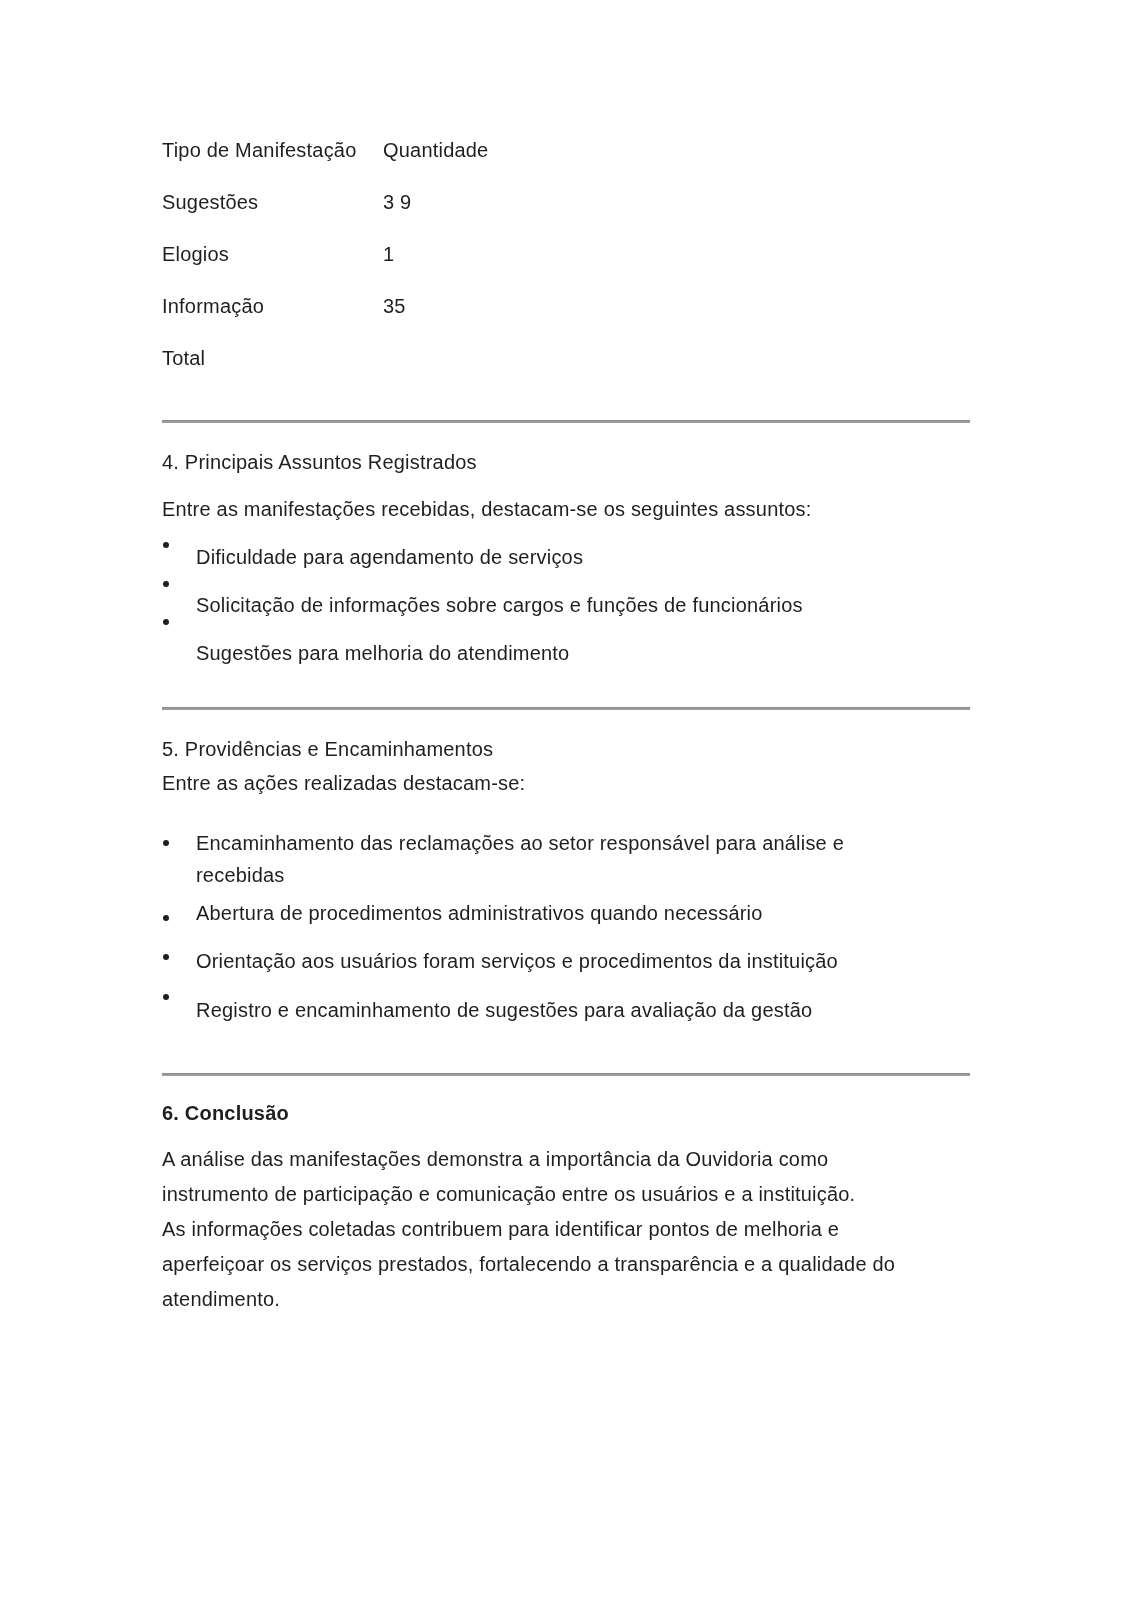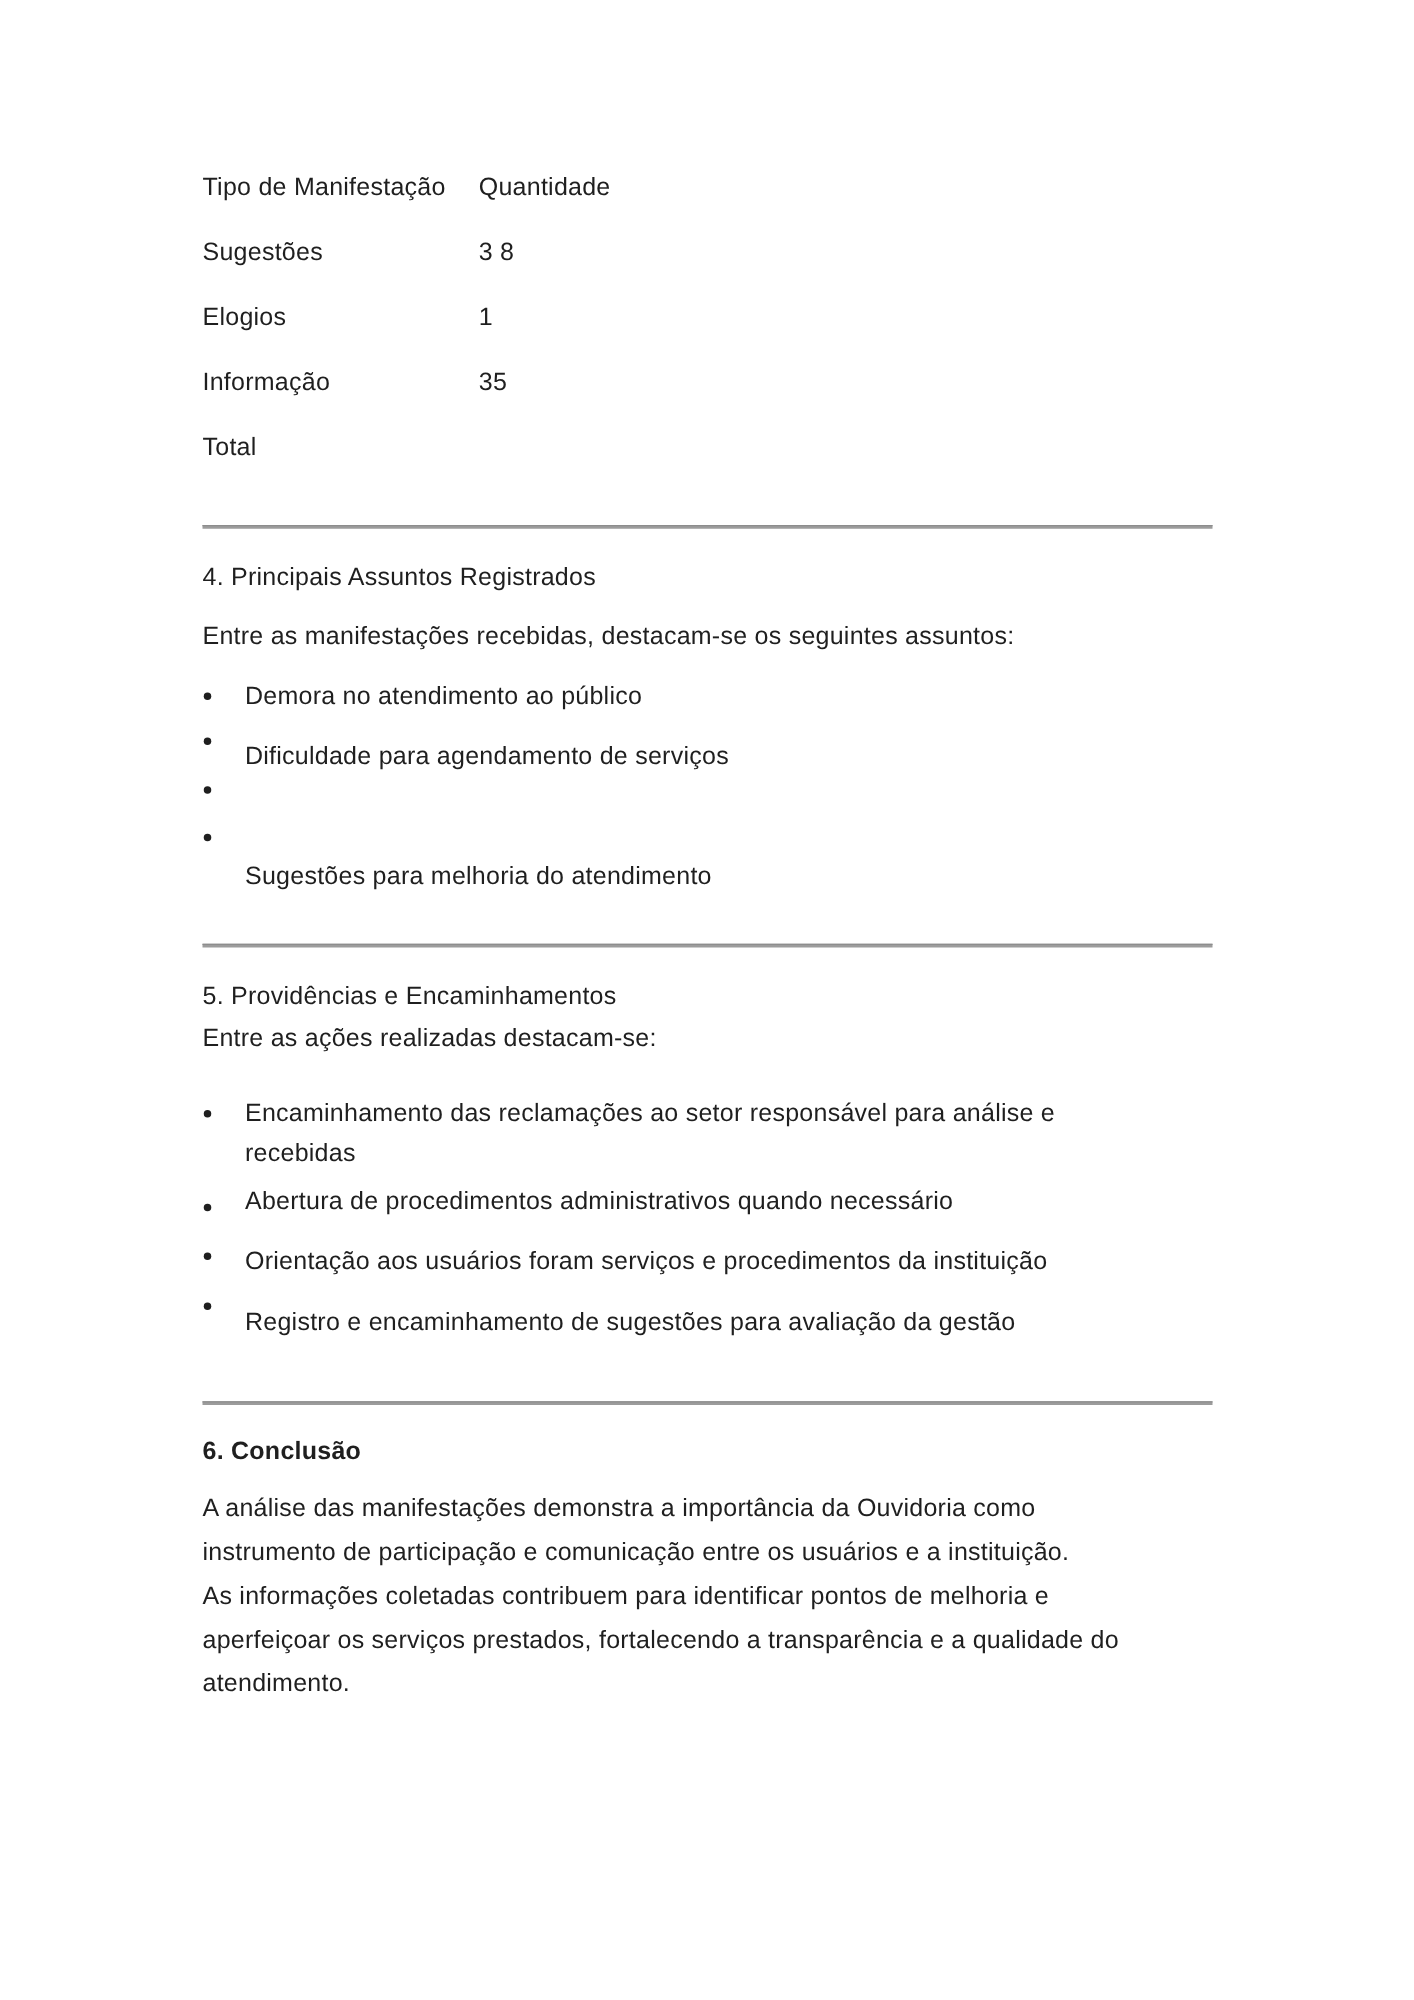--- a/index.html
+++ b/index.html
@@ -108,54 +108,49 @@
 </head>
 <body>
 
 <div class="page">
 
   <div class="mtable">
     <span class="cell">Tipo de Manifestação</span>
     <span class="cell">Quantidade</span>
 
     <span class="cell">Sugestões</span>
-    <span class="cell">3 8</span>
+    <span class="cell">3 9</span>
 
     <span class="cell">Elogios</span>
     <span class="cell">1</span>
 
     <span class="cell">Informação</span>
     <span class="cell">35</span>
 
     <span class="cell">Total</span>
     <span class="cell"></span>
   </div>
 
   <hr class="divider d1">
 
   <p class="heading h4">4. Principais Assuntos Registrados</p>
   <p class="para p4intro">Entre as manifestações recebidas, destacam-se os seguintes assuntos:</p>
 
   <div class="blist ul4">
     <div class="li">
       <span class="marker">
-          <span class="dot"></span>
-        </span>
-      <span class="btext">Demora no atendimento ao público</span>
+          <span class="dot o4b"></span>
+        </span>
+      <span class="btext">Dificuldade para agendamento de serviços</span>
     </div>
     <div class="li">
       <span class="marker">
-          <span class="dot o4b"></span>
-        </span>
-      <span class="btext">Dificuldade para agendamento de serviços</span>
-    </div>
-    <div class="li">
-      <span class="marker">
           <span class="dot o4c"></span>
         </span>
+      <span class="btext">Solicitação de informações sobre cargos e funções de funcionários</span>
     </div>
     <div class="li">
       <span class="marker">
           <span class="dot o4d"></span>
         </span>
       <span class="btext">Sugestões para melhoria do atendimento</span>
     </div>
   </div>
 
   <hr class="divider d2">

